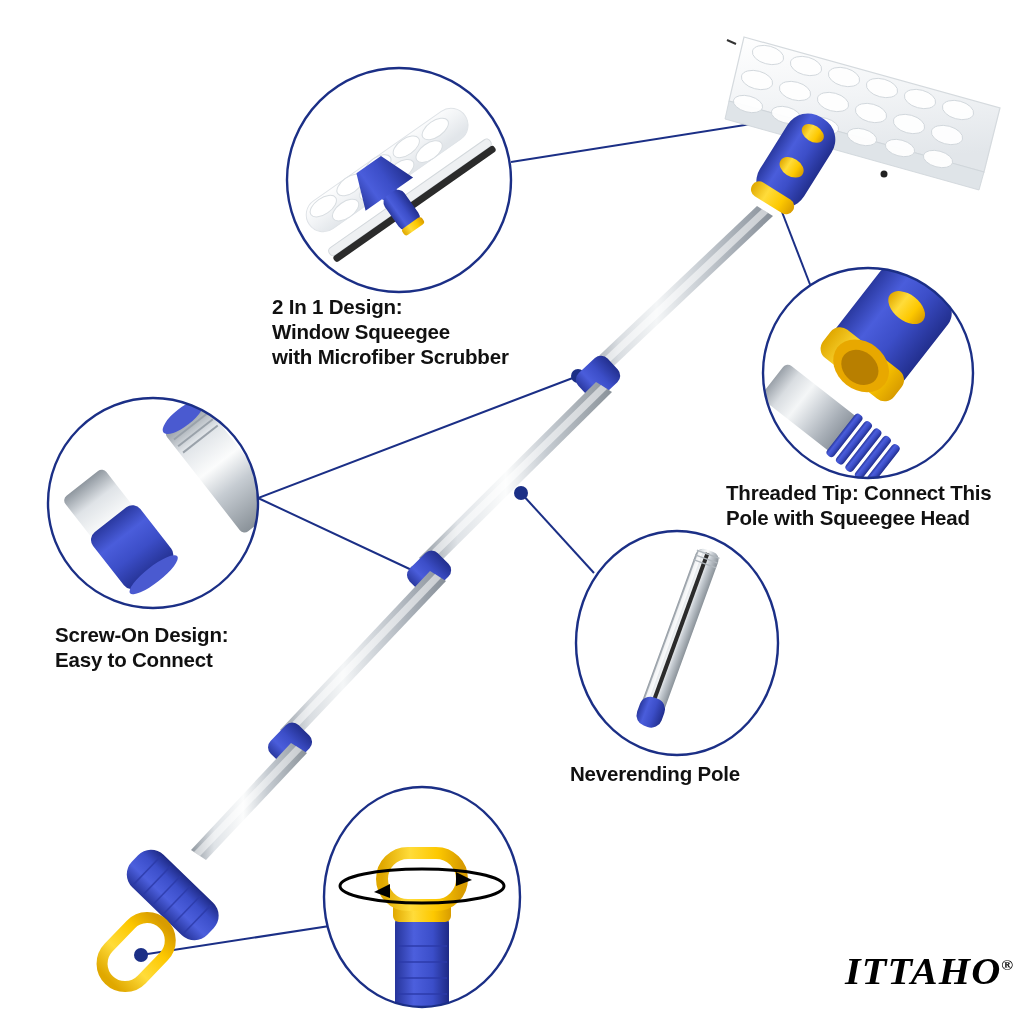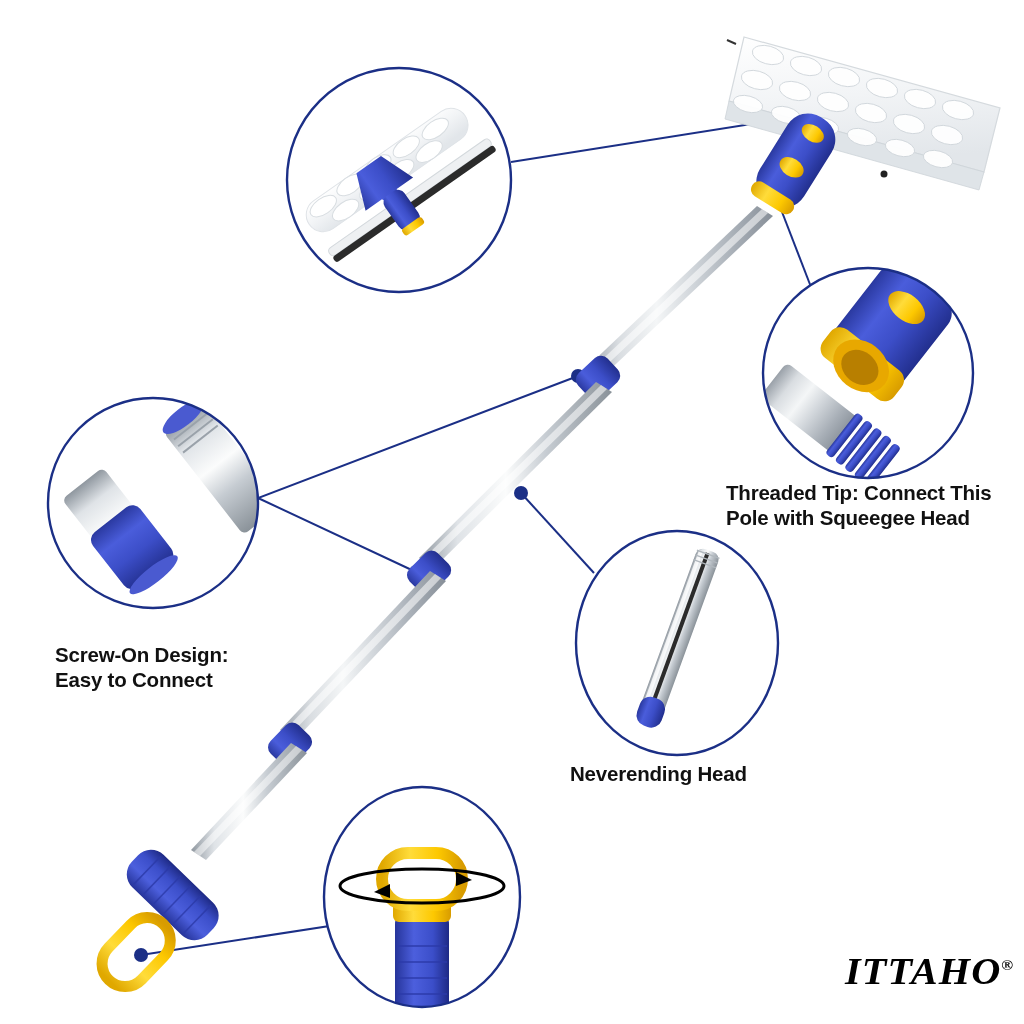--- a/index.html
+++ b/index.html
@@ -29,21 +29,21 @@
     font-size: 20.5px;
     line-height: 25px;
     letter-spacing: -0.2px;
     white-space: pre;
   }
   .cap-center { text-align: center; }
   .cap-left   { text-align: left; }
 
   #cap-2in1       { left: 272px; top: 294px; }
   #cap-threaded   { left: 726px; top: 480px; }
-  #cap-screwon    { left: 55px;  top: 622px; margin-top: 20px; }
+  #cap-screwon    { left: 55px;  top: 622px; }
   #cap-neverend   { left: 570px; top: 761px; }
   #cap-hanghook   { left: 528px; top: 938px; }
 
   #brand {
     position: absolute;
     left: 845px;
     top: 949px;
     font-family: "Liberation Serif", serif;
     font-weight: bold;
     font-style: italic;
@@ -325,27 +325,30 @@
         <g fill="none" stroke="#000000" stroke-width="3">
           <ellipse cx="422" cy="886" rx="82" ry="17"></ellipse>
         </g>
         <polygon points="374,892 390,884 390,898" fill="#000000"></polygon>
         <polygon points="472,880 456,872 456,886" fill="#000000"></polygon>
       </g>
       <ellipse cx="422" cy="897" rx="98" ry="110" fill="none" stroke="#1b2f86" stroke-width="2.4"></ellipse>
     </g>
   </svg>
 
+  <div class="caption cap-left" id="cap-2in1">2 In 1 Design:
+Window Squeegee
+with Microfiber Scrubber</div>
 
   <div class="caption cap-left" id="cap-threaded">Threaded Tip: Connect This
 Pole with Squeegee Head</div>
 
   <div class="caption cap-left" id="cap-screwon">Screw-On Design:
 Easy to Connect</div>
 
-  <div class="caption cap-center" id="cap-neverend">Neverending Head</div>
+  <div class="caption cap-center" id="cap-neverend">Neverending Pole</div>
 
 
   <div id="brand">
     <span>ITTAHO</span><span class="reg">®</span>
   </div>
 
 </div>
 
 </body></html>

